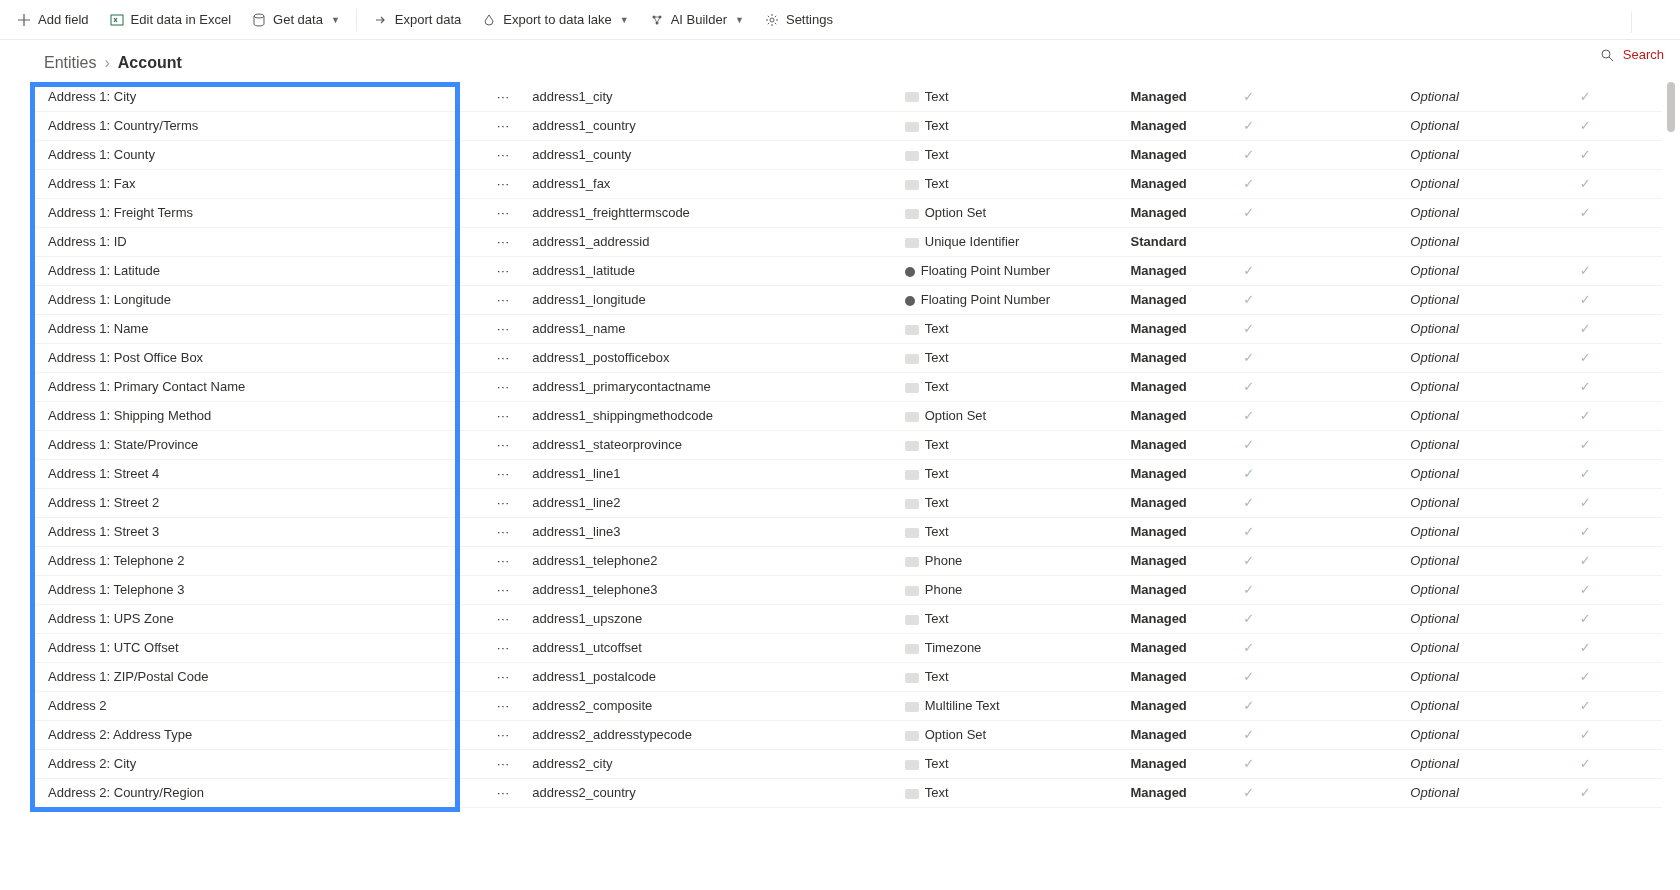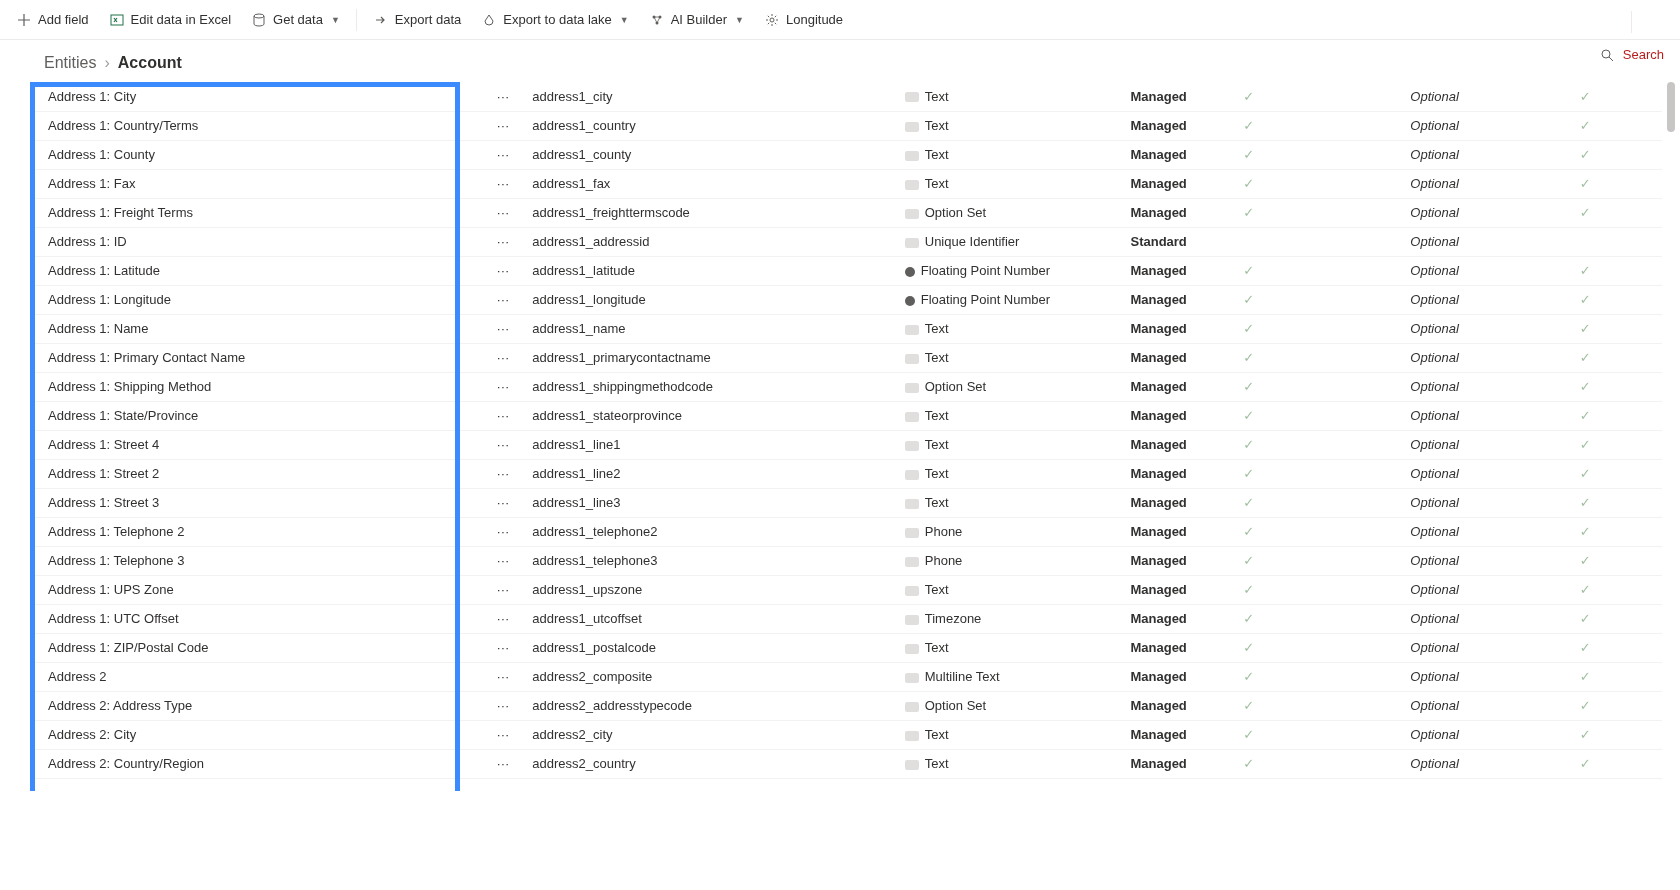--- a/index.html
+++ b/index.html
@@ -149,21 +149,21 @@
       <span>AI Builder</span>
       <span class="chevron-down">▼</span>
     </button>
     <button class="toolbar-btn">
       <span class="toolbar-icon">
         <svg width="14" height="14" viewBox="0 0 14 14">
             <circle cx="7" cy="7" r="2" fill="none" stroke="#605e5c"></circle>
             <path d="M7 1v2M7 11v2M1 7h2M11 7h2M2.8 2.8l1.4 1.4M9.8 9.8l1.4 1.4M2.8 11.2l1.4-1.4M9.8 4.2l1.4-1.4" stroke="#605e5c"></path>
           </svg>
       </span>
-      <span>Longitude</span>
+      <span>Settings</span>
     </button>
   </div>
   <div class="toolbar-right">
     <button class="toolbar-btn">
       <span class="toolbar-icon">
         <svg width="14" height="14" viewBox="0 0 14 14">
             <path d="M2 3h10M2 7h10M2 11h10" stroke="#605e5c" stroke-width="1.2"></path>
           </svg>
       </span>
       <span>All</span>
@@ -269,20 +269,30 @@
           <td class="col-type"><span class="type-icon float"></span><span>Floating Point Number</span></td>
           <td class="col-managed">Managed</td>
           <td class="col-check1"><span class="check">✓</span></td>
           <td class="col-required">Optional</td>
           <td class="col-check2"><span class="check">✓</span></td>
         </tr>
         <tr>
           <td class="col-display">Address 1: Name</td>
           <td class="col-more">···</td>
           <td class="col-name">address1_name</td>
+          <td class="col-type"><span class="type-icon"></span><span>Text</span></td>
+          <td class="col-managed">Managed</td>
+          <td class="col-check1"><span class="check">✓</span></td>
+          <td class="col-required">Optional</td>
+          <td class="col-check2"><span class="check">✓</span></td>
+        </tr>
+        <tr>
+          <td class="col-display">Address 1: Post Office Box</td>
+          <td class="col-more">···</td>
+          <td class="col-name">address1_postofficebox</td>
           <td class="col-type"><span class="type-icon"></span><span>Text</span></td>
           <td class="col-managed">Managed</td>
           <td class="col-check1"><span class="check">✓</span></td>
           <td class="col-required">Optional</td>
           <td class="col-check2"><span class="check">✓</span></td>
         </tr>
         <tr>
           <td class="col-display">Address 1: Primary Contact Name</td>
           <td class="col-more">···</td>
           <td class="col-name">address1_primarycontactname</td>

